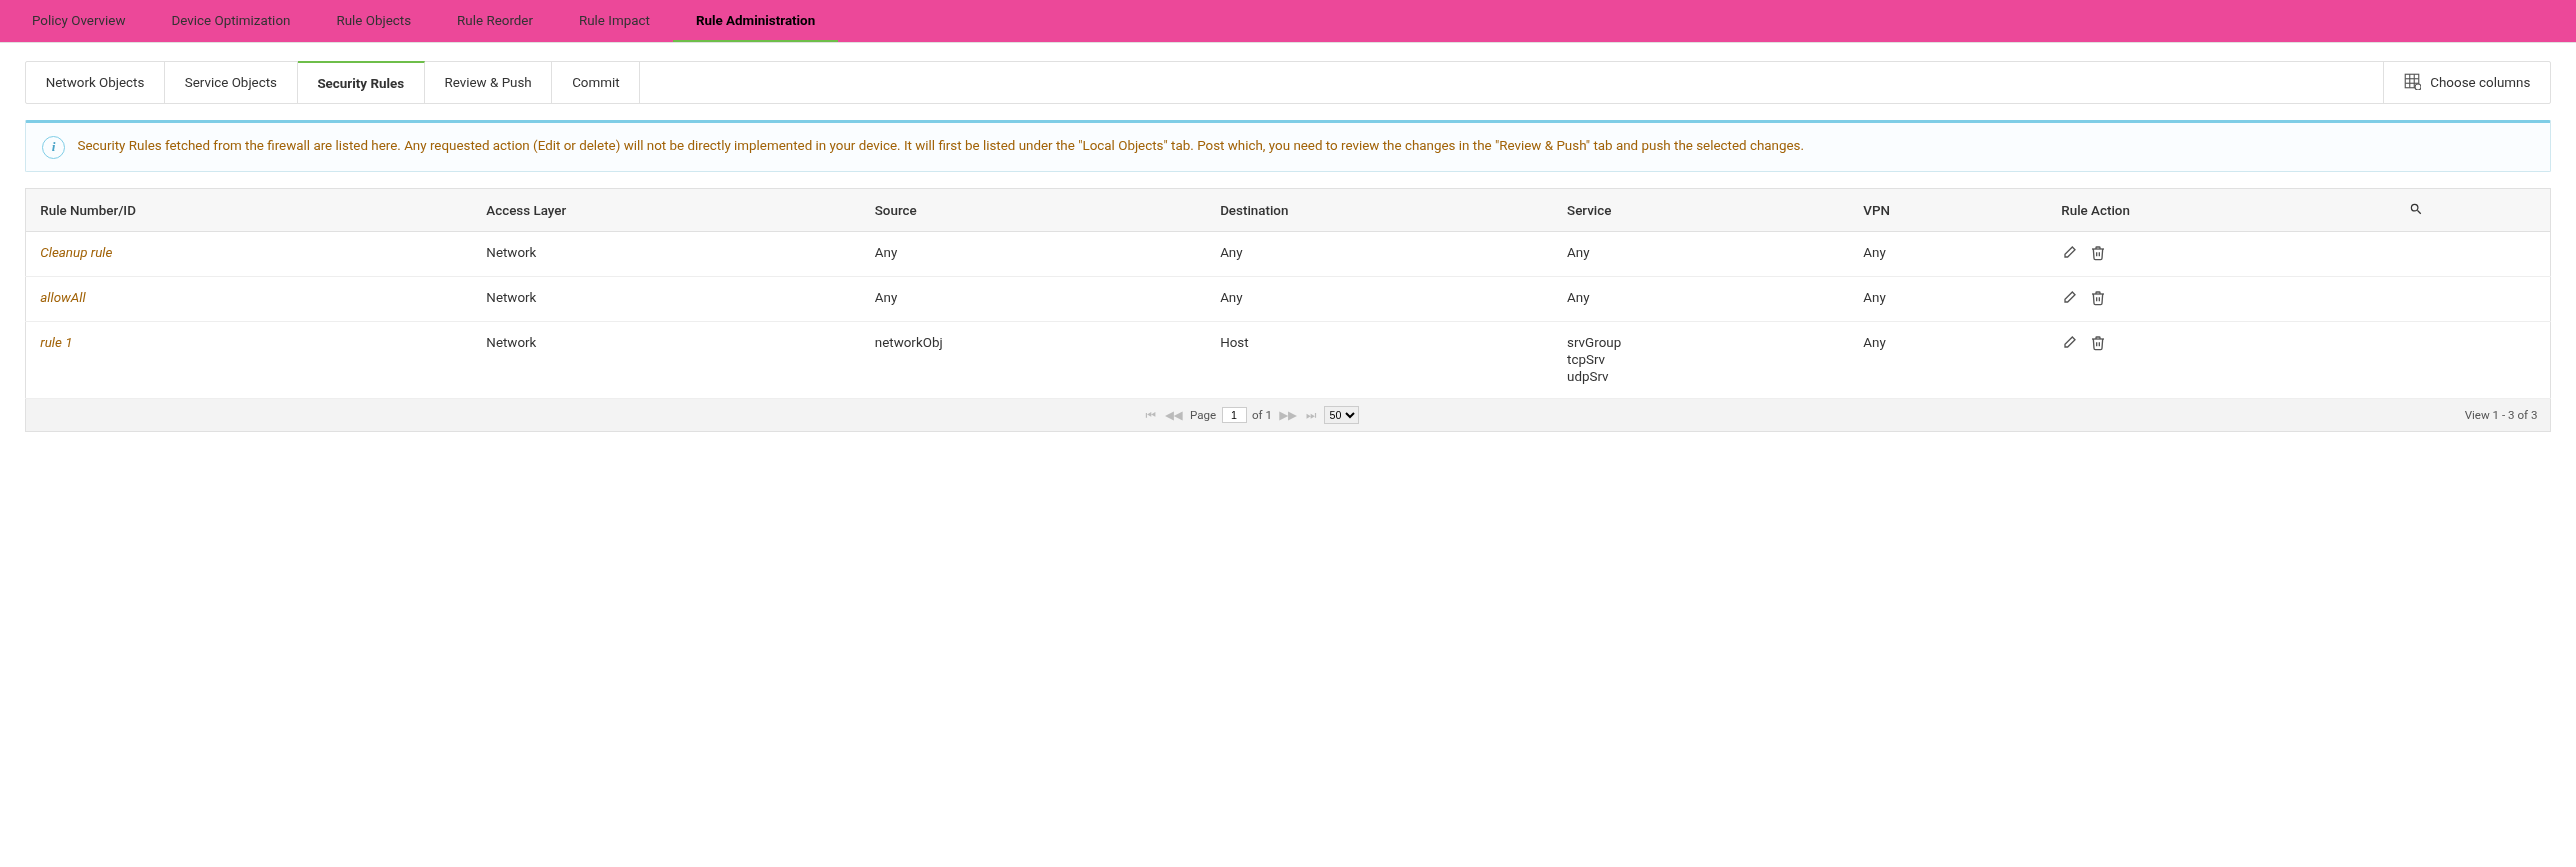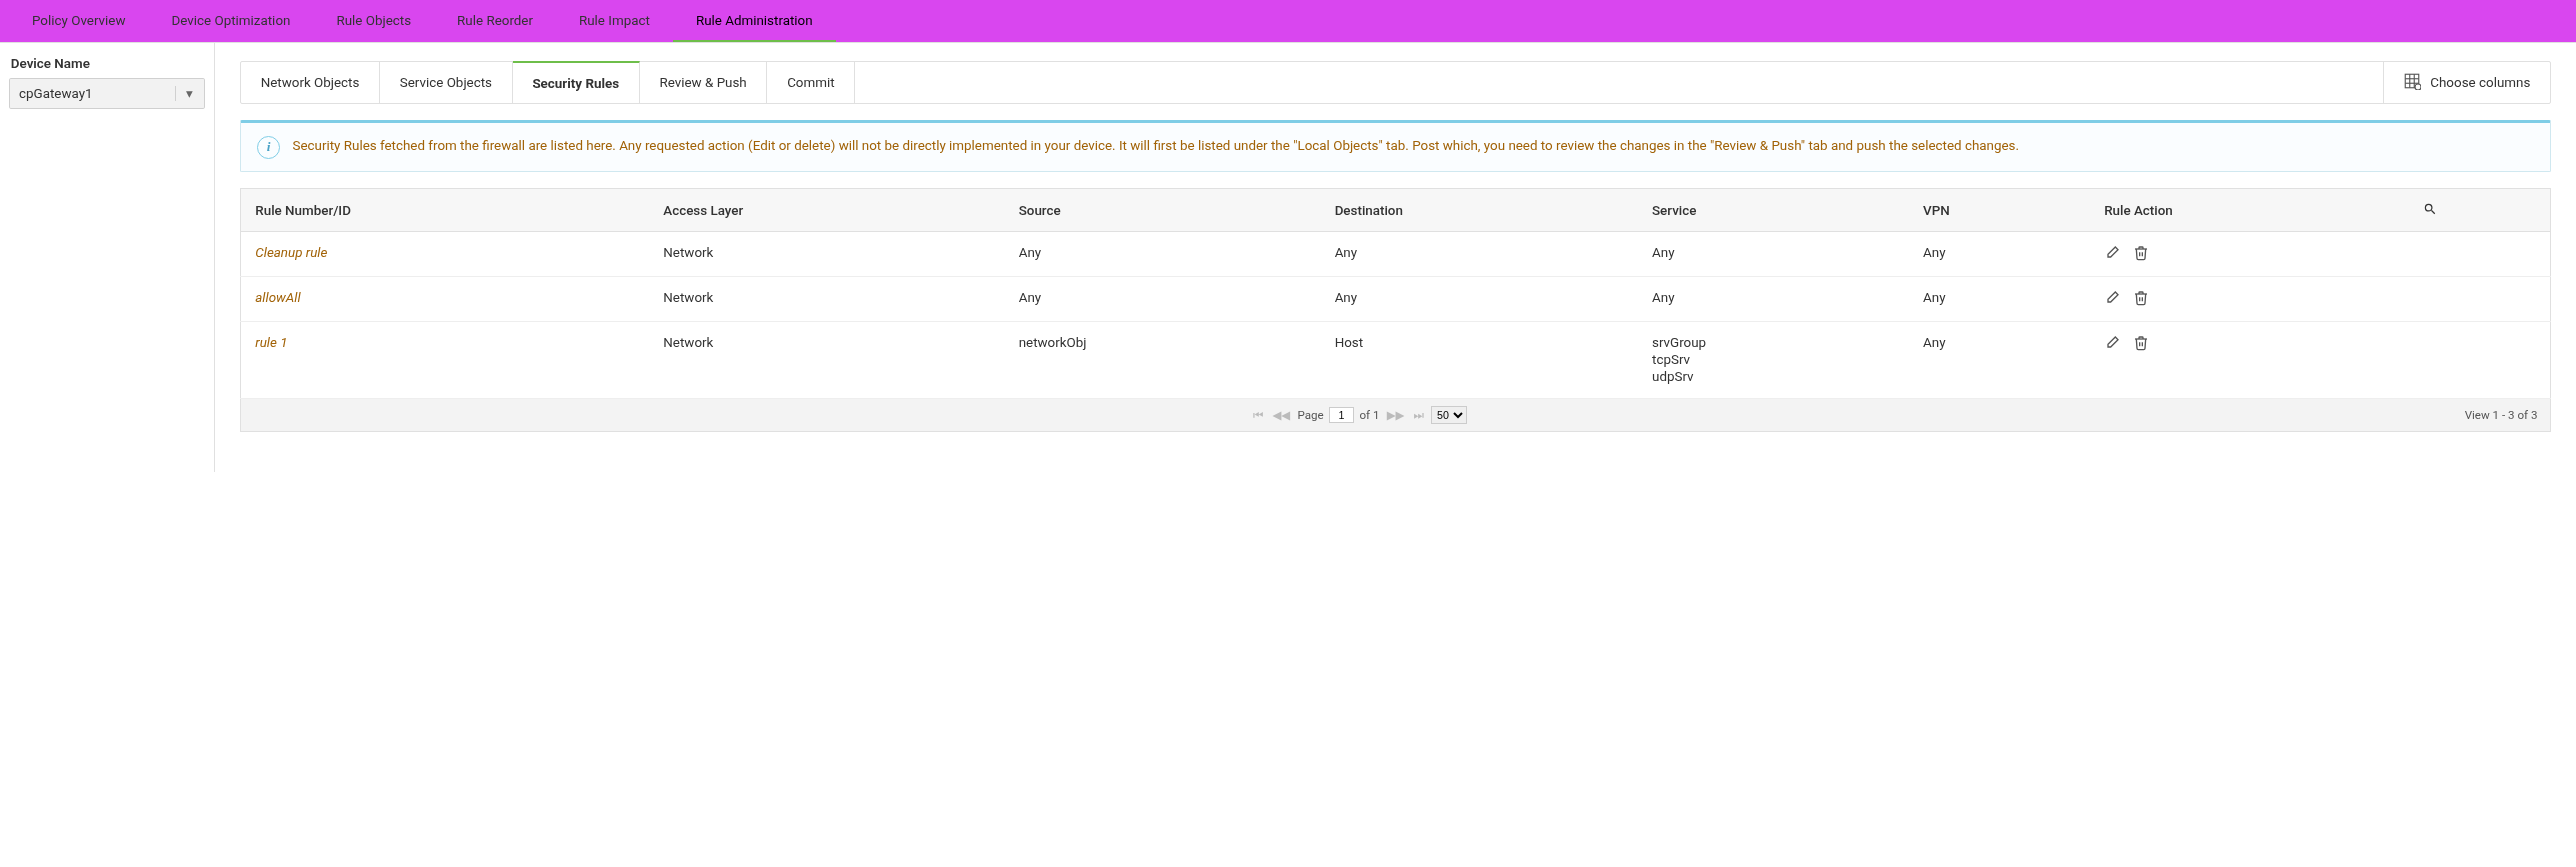--- a/index.html
+++ b/index.html
@@ -1,21 +1,21 @@
 <!DOCTYPE html>
 <html style="font-size:14.3px"><head>
   <meta charset="utf-8">
   <style>
     * { box-sizing: border-box; margin: 0; padding: 0; }
     body { font-family: -apple-system, BlinkMacSystemFont, "Segoe UI", Roboto, sans-serif; font-size: 13.4px; color: #333; background: #fff; }
 
     
-    .top-tabs { display: flex; border-bottom: 0.9px solid #e0e0e0; padding: 0 9px; background: #d946ef; }
+    .top-tabs { display: flex; border-bottom: 0.9px solid #e0e0e0; padding: 0 9px; background: #ec4899; }
     .top-tab { padding: 12.5px 23px; cursor: pointer; font-size: 13.4px; color: #333; border-bottom: 2.7px solid transparent; }
-    .top-tab.active { border-bottom-color: #6ebe4a; color: #000; font-weight: 400; }
+    .top-tab.active { border-bottom-color: #6ebe4a; color: #000; font-weight: 700; }
 
     
     .main-wrap { display: flex; }
     .sidebar { width: 215px; padding: 12.5px 9px; border-right: 0.9px solid #e0e0e0; min-height: 429px; }
     .sidebar-title { font-weight: 600; font-size: 13.4px; margin-bottom: 7.2px; padding-left: 1.8px; }
     .device-select { display: flex; align-items: center; justify-content: space-between; border: 0.9px solid #d0d0d0; background: #f2f2f2; padding: 7.2px 9px; border-radius: 1.8px; cursor: pointer; }
     .device-select .caret { width: 19.7px; text-align: center; color: #666; border-left: 0.9px solid #d0d0d0; padding-left: 7.2px; }
 
     .content { flex: 1; padding: 18px 25px; }
 
@@ -65,27 +65,20 @@
   <div class="top-tab">Policy Overview</div>
   <div class="top-tab">Device Optimization</div>
   <div class="top-tab">Rule Objects</div>
   <div class="top-tab">Rule Reorder</div>
   <div class="top-tab">Rule Impact</div>
   <div class="top-tab active">Rule Administration</div>
 </div>
 
 <div class="main-wrap">
 
-  <div class="sidebar">
-    <div class="sidebar-title">Device Name</div>
-    <div class="device-select">
-      <span>cpGateway1</span>
-      <span class="caret">▾</span>
-    </div>
-  </div>
 
   <div class="content">
 
     <div class="subtabs-row">
       <div class="subtabs">
         <div class="subtab">Network Objects</div>
         <div class="subtab">Service Objects</div>
         <div class="subtab active">Security Rules</div>
         <div class="subtab">Review &amp; Push</div>
         <div class="subtab">Commit</div>

